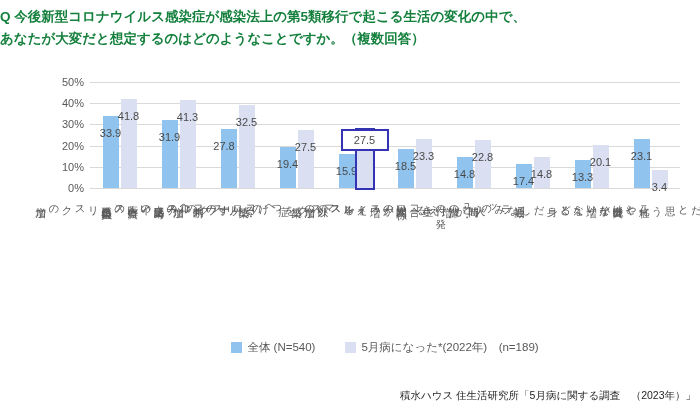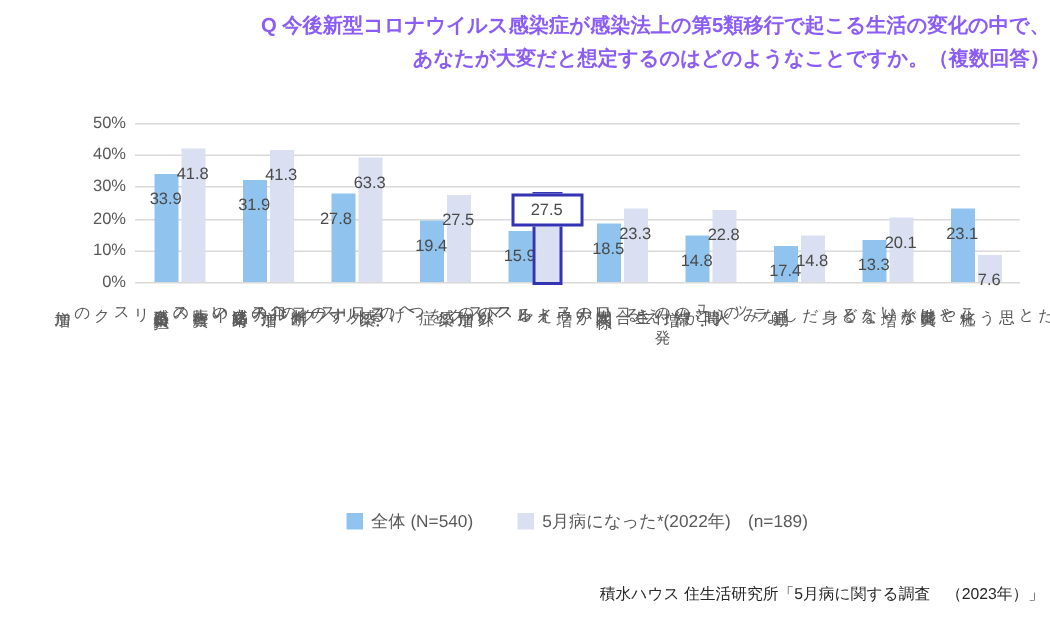--- a/index.html
+++ b/index.html
@@ -1,22 +1,22 @@
 <!DOCTYPE html>
 <html><head>
 <meta charset="utf-8">
 <style>
   html,body{margin:0;padding:0;background:#fff;}
   .canvas{
     position:relative;width:700px;height:420px;background:#fff;overflow:hidden;
     font-family:"Liberation Sans","DejaVu Sans",sans-serif;
   }
   .title{
-    position:absolute;top:6px;left:0;width:700px;text-align:right;
-    font-size:13.5px;font-weight:bold;color:#8b5cf6;line-height:22px;
+    position:absolute;top:6px;left:0;width:700px;text-align:left;
+    font-size:13.5px;font-weight:bold;color:#15803d;line-height:22px;
   }
   .plot{position:absolute;left:90px;top:82px;width:590px;height:106px;}
   .grid{position:absolute;height:1px;background:#d9d9d9;}
   .ytick{
     position:absolute;width:40px;text-align:right;
     font-size:11px;color:#595959;line-height:14px;
   }
   .bar{position:absolute;}
   .vlabel{
     position:absolute;width:48px;text-align:center;
@@ -74,21 +74,21 @@
 感染リスクの増加</div>
       <div class="bar" style="left: 71.5px; top: 38.372px; width: 16px; height: 67.628px; background: rgb(144, 195, 238);"></div>
       <div class="vlabel" style="left: 55.5px; top: 23.372px;">31.9</div>
       <div class="bar" style="left: 89.5px; top: 18.444px; width: 16px; height: 87.556px; background: rgb(218, 224, 241);"></div>
       <div class="vlabel" style="left: 73.5px; top: 3.444px;">41.3</div>
       <div class="cat" style="left: 88.5px; top: 116px;">コロナウイルス感染時
 の医療費の自己負担</div>
       <div class="bar" style="left: 130.5px; top: 47.064px; width: 16px; height: 58.936px; background: rgb(144, 195, 238);"></div>
       <div class="vlabel" style="left: 110px; top: 32.064px;">27.8</div>
       <div class="bar" style="left: 148.5px; top: 22.896px; width: 16px; height: 83.104px; background: rgb(218, 224, 241);"></div>
-      <div class="vlabel" style="left: 132.5px; top: 7.896px;">63.3</div>
+      <div class="vlabel" style="left: 132.5px; top: 7.896px;">32.5</div>
       <div class="cat" style="left: 147.5px; top: 116px;">マスクをつける・
 外すの判断への迷い</div>
       <div class="bar" style="left: 189.5px; top: 64.872px; width: 16px; height: 41.128px; background: rgb(144, 195, 238);"></div>
       <div class="vlabel" style="left: 173.5px; top: 49.872px;">19.4</div>
       <div class="bar" style="left: 207.5px; top: 47.7px; width: 16px; height: 58.3px; background: rgb(218, 224, 241);"></div>
       <div class="vlabel" style="left: 191.5px; top: 32.7px;">27.5</div>
       <div class="cat" style="left: 206.5px; top: 116px;">コロナウイルス以外の感染
 症への感染リスクの増加</div>
       <div class="bar" style="left: 248.5px; top: 72.292px; width: 16px; height: 33.708px; background: rgb(144, 195, 238);"></div>
       <div class="vlabel" style="left: 232.5px; top: 57.292px;">15.9</div>
@@ -112,21 +112,21 @@
       <div class="cat" style="left: 442.5px; top: 116px;">化粧や髭そりなど身だ
 しなみの時間が増える</div>
       <div class="bar" style="left: 484.5px; top: 77.804px; width: 16px; height: 28.196px; background: rgb(144, 195, 238);"></div>
       <div class="vlabel" style="left: 468.5px; top: 62.804px;">13.3</div>
       <div class="bar" style="left: 502.5px; top: 63.388px; width: 16px; height: 42.612px; background: rgb(218, 224, 241);"></div>
       <div class="vlabel" style="left: 486.5px; top: 48.388px;">20.1</div>
       <div class="cat" style="left: 501.5px; top: 116px;">出費が増える</div>
       <div class="bar" style="left: 543.5px; top: 57.028px; width: 16px; height: 48.972px; background: rgb(144, 195, 238);"></div>
       <div class="vlabel" style="left: 527.5px; top: 42.028px;">23.1</div>
       <div class="bar" style="left: 561.5px; top: 87.98px; width: 16px; height: 18.02px; background: rgb(218, 224, 241);"></div>
-      <div class="vlabel" style="left: 545.5px; top: 72.98px;">7.6</div>
+      <div class="vlabel" style="left: 545.5px; top: 72.98px;">3.4</div>
       <div class="cat" style="left: 560.5px; top: 116px;">大変だと思うことはない</div>
     </div>
 
   <div class="legend">
     <div class="legend-item">
       <span class="swatch" style="background: rgb(144, 195, 238);"></span>
       <span>全体 (N=540)</span>
     </div>
     <div class="legend-item">
       <span class="swatch" style="background: rgb(218, 224, 241);"></span>

